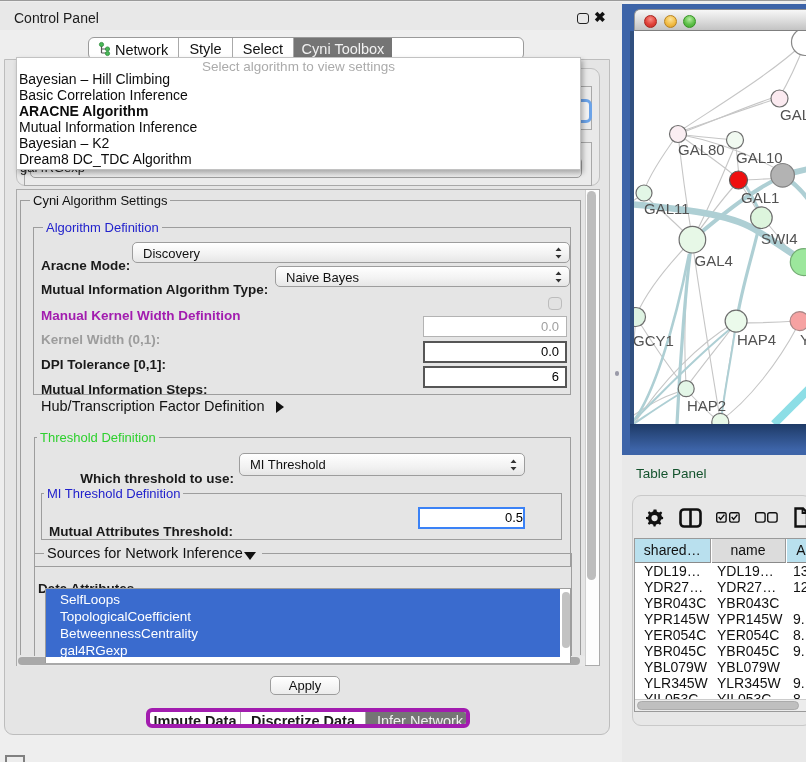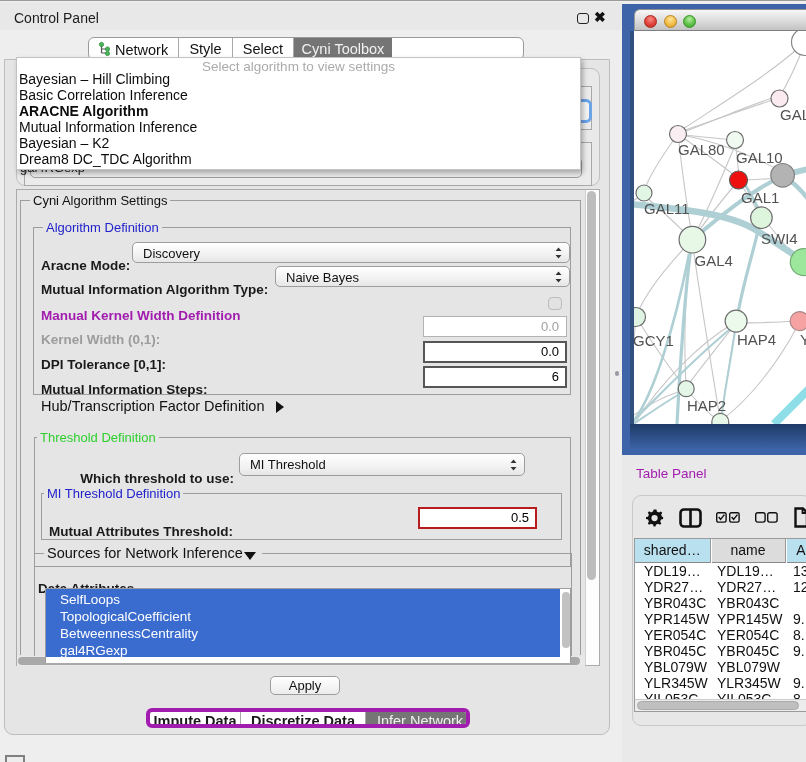--- a/index.html
+++ b/index.html
@@ -100,21 +100,21 @@
   <span class="ct">MI Threshold</span>
   <svg class="arr" style="top:3px;" viewBox="0 0 11 16">
       <path d="M2.5 6 L5.5 2.5 L8.5 6 Z M2.5 10 L5.5 13.5 L8.5 10 Z" fill="#333"></path>
     </svg>
 </div>
 
 <div class="grp" style="left:41px;top:493px;width:521px;height:47px;">
   <div class="grplbl" style="color:#2222cc;left:2px;">MI Threshold Definition</div>
 </div>
 <div class="lbl" style="position:absolute;left:49px;top:512px;">Mutual Attributes Threshold:</div>
-<div class="inp" style="left:418px;top:507px;width:119px;height:22px;border:2px solid #b91c1c;color:#000;line-height:18px;padding-right:6px;">0.5</div>
+<div class="inp" style="left:418px;top:507px;width:107px;height:22px;border:2px solid #3b82f6;color:#000;line-height:18px;padding-right:0;">0.5</div>
 
 <div class="grp" style="left:34px;top:553px;width:538px;height:103px;border-bottom:none;">
   <div class="grplbl" style="font-size:14.5px;color:#111;top:-9px;">Sources for Network Inference &nbsp;&nbsp;&nbsp;</div>
 </div>
 <svg class="abs" style="left:243px;top:550px;" width="14" height="12" viewBox="0 0 14 12">
     <path d="M1 2 L13 2 L7 10 Z" fill="#111"></path>
   </svg>
 <div class="lbl" style="position:absolute;left:38px;top:569px;">Data Attributes</div>
 <div class="abs" style="left:45px;top:588px;width:526px;height:75px;background:#ffffff;border:1px solid #9d9d9d;border-bottom:none;overflow:hidden;">
   <div class="abs" style="left:0;top:0;width:514px;height:68px;background:#3a6bce;color:#ffffff;font-size:13.5px;">
@@ -236,21 +236,21 @@
     <text x="60.6" y="235">GAL4</text>
     <text x="-1" y="315">GCY1</text>
     <text x="103" y="314">HAP4</text>
     <text x="166" y="314">Y</text>
     <text x="53" y="380">HAP2</text>
   </g>
 </svg>
 </div>
 
 <div class="abs" style="left:622px;top:455px;width:184px;height:307px;background:#e9e9e9;"></div>
-<div class="abs" style="left:636px;top:466px;font-size:13.5px;color:#a21caf;">Table Panel</div>
+<div class="abs" style="left:636px;top:466px;font-size:13.5px;color:#14532d;">Table Panel</div>
 
 <div class="abs" style="left:632px;top:495px;width:180px;height:231px;background:#e7e7e7;border:1px solid #c9c9c9;border-radius:9px;"></div>
 
 <svg class="abs" style="left:646px;top:509px;" width="18" height="18" viewBox="0 0 18 18">
   <path fill="#111" d="M9 0 L11 0 L11.5 2.3 A7 7 0 0 1 13.7 3.2 L15.7 2 L17.1 3.4 L15.9 5.4 A7 7 0 0 1 16.8 7.6 L18 8 L18 10 L15.8 10.5 A7 7 0 0 1 14.9 12.7 L16.1 14.7 L14.7 16.1 L12.7 14.9 A7 7 0 0 1 10.5 15.8 L10 18 L8 18 L7.5 15.8 A7 7 0 0 1 5.3 14.9 L3.3 16.1 L1.9 14.7 L3.1 12.7 A7 7 0 0 1 2.2 10.5 L0 10 L0 8 L2.2 7.5 A7 7 0 0 1 3.1 5.3 L1.9 3.3 L3.3 1.9 L5.3 3.1 A7 7 0 0 1 7.5 2.2 L8 0 Z M9 5.7 A3.3 3.3 0 1 0 9 12.3 A3.3 3.3 0 1 0 9 5.7 Z" transform="translate(0,0.5) scale(0.95)"></path>
 </svg>
 <svg class="abs" style="left:679px;top:508px;" width="23" height="20" viewBox="0 0 23 20">
   <rect x="1.5" y="1.5" width="20" height="17" rx="3.5" fill="none" stroke="#111" stroke-width="2.6"></rect>
   <line x1="11.5" y1="2" x2="11.5" y2="18" stroke="#111" stroke-width="2.6"></line>
 </svg>

